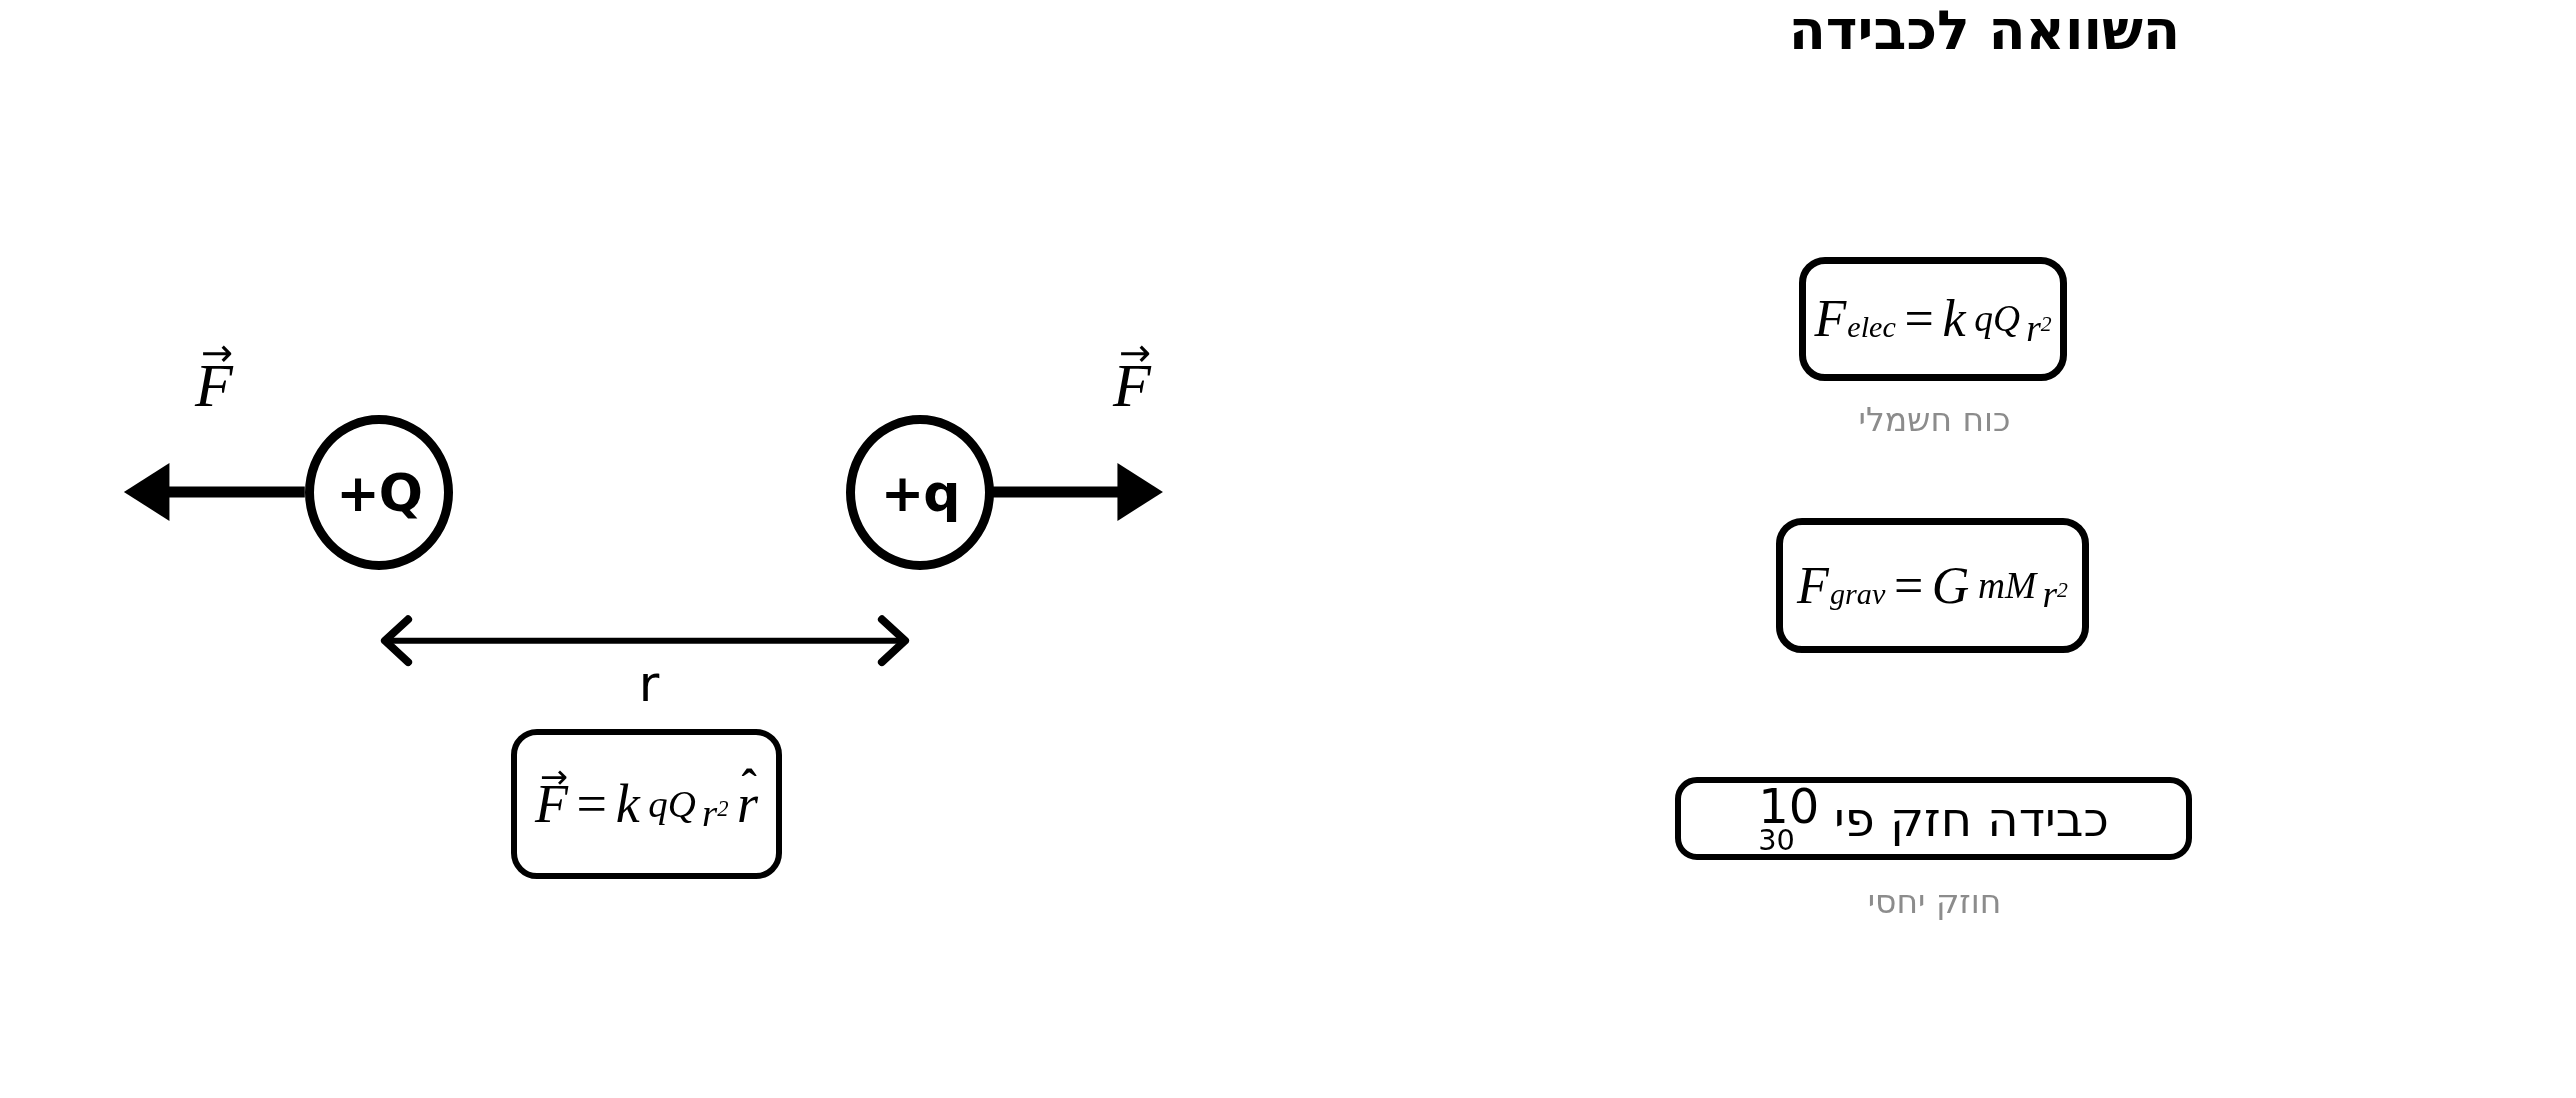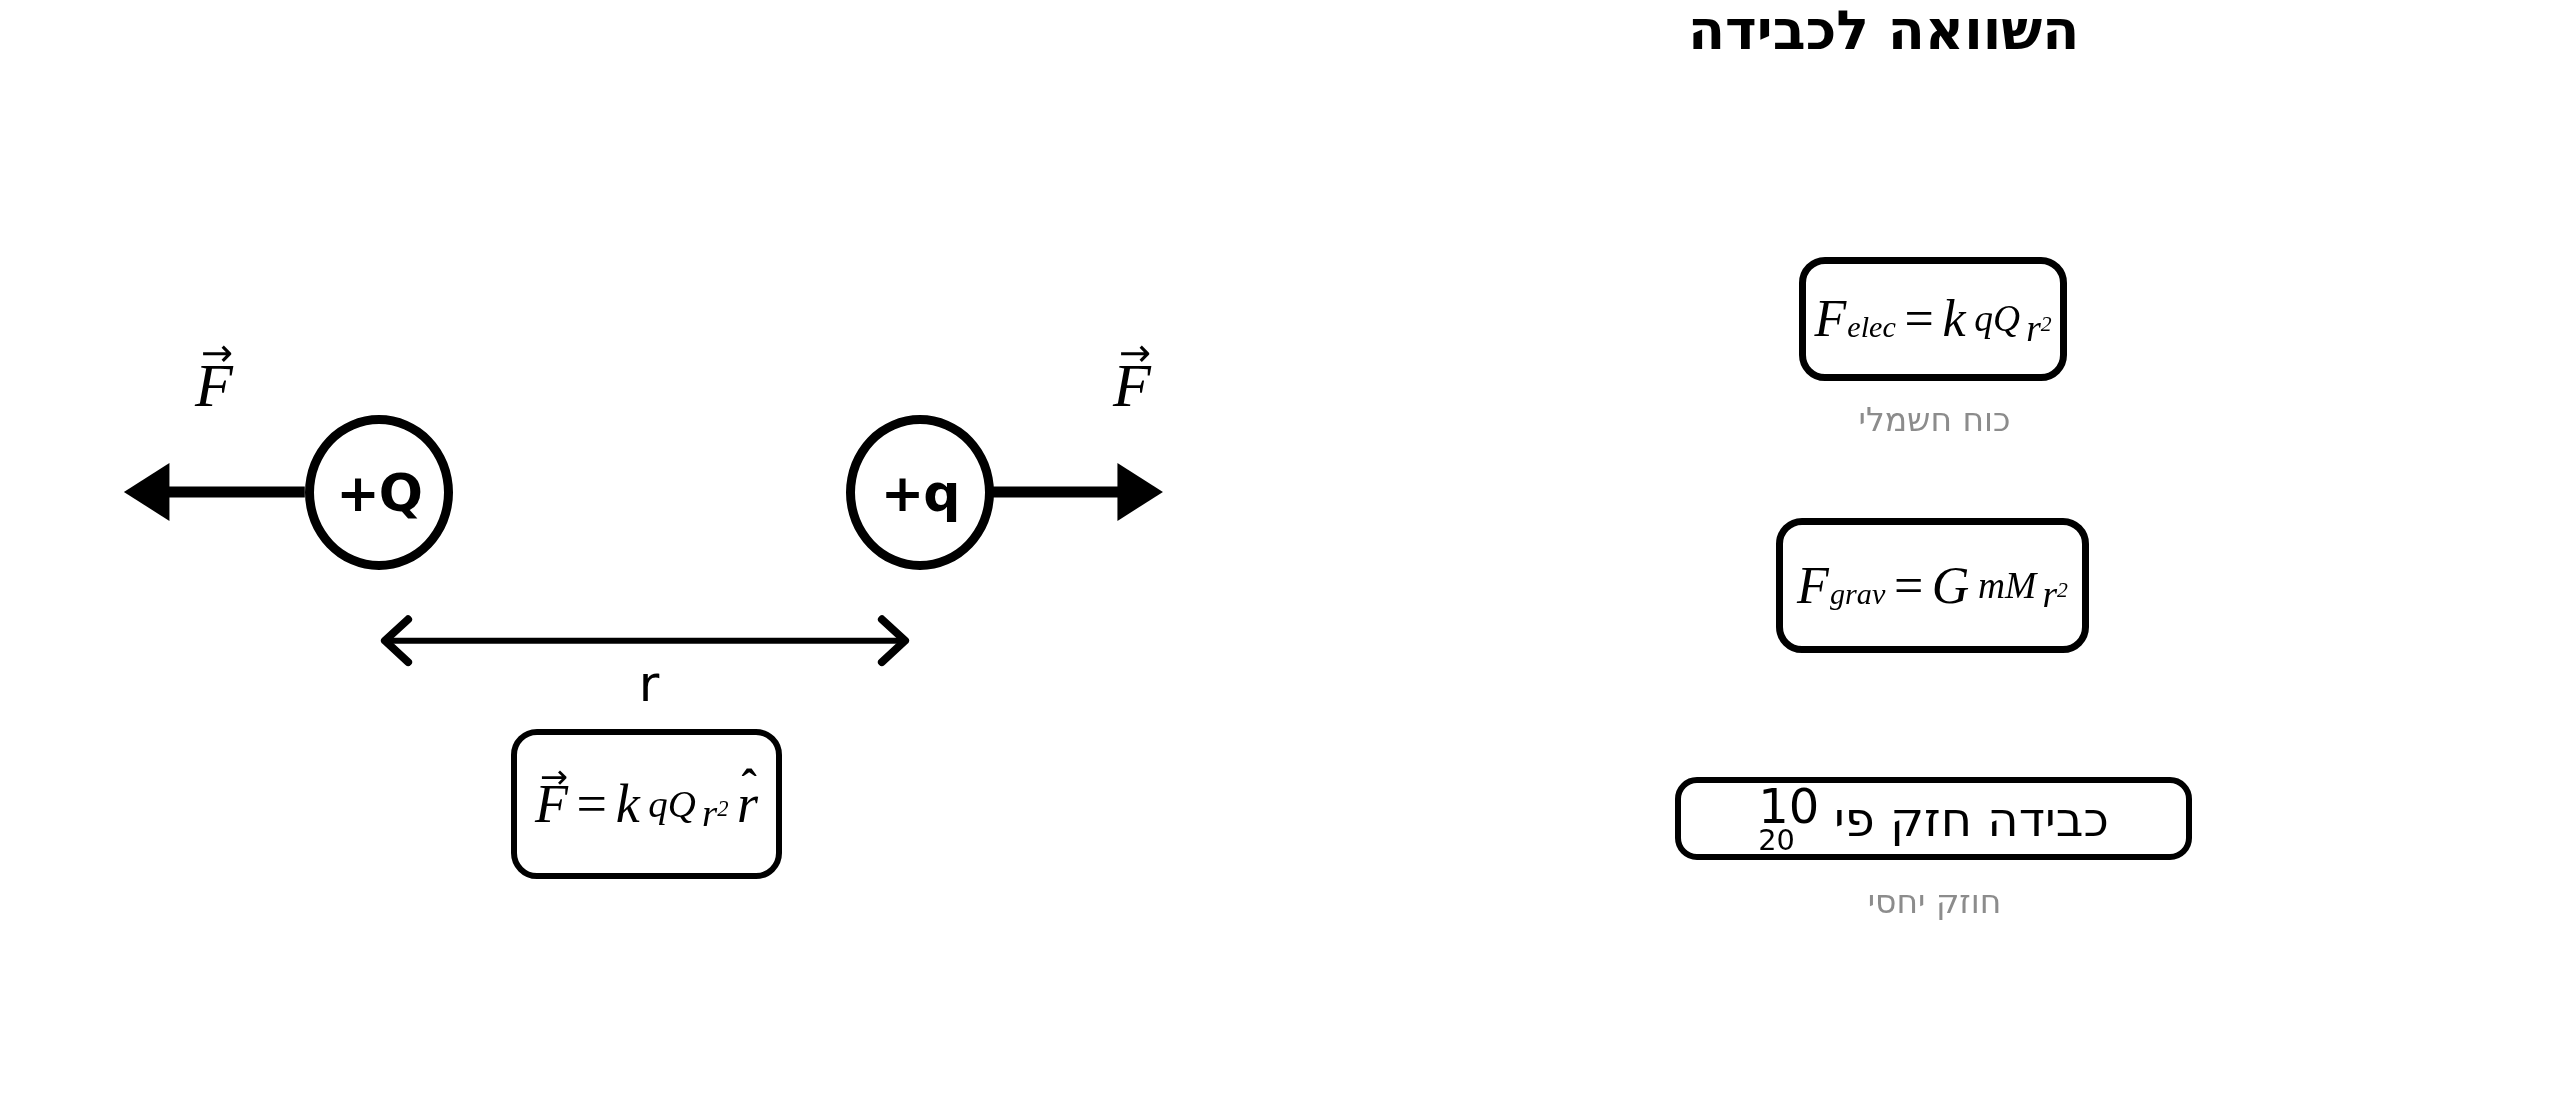--- a/index.html
+++ b/index.html
@@ -3,21 +3,21 @@
 <meta charset="utf-8">
 <style>
   html,body{margin:0;padding:0;background:#ffffff;}
   .canvas{
     position:relative;width:2576px;height:1099px;background:#ffffff;overflow:hidden;
     font-family:"DejaVu Sans","Liberation Sans",sans-serif;color:#000;
   }
   .abs{position:absolute;}
   
   .title{position:absolute;font-weight:bold;font-size:54px;line-height:1.15;
-         text-align:left;direction:rtl;color:#000;}
+         text-align:right;direction:rtl;color:#000;}
   
   .caption{position:absolute;width:431px;text-align:center;font-size:33px;
            line-height:1.1;color:#8c8c8c;direction:rtl;}
   
   .charge{position:absolute;box-sizing:border-box;width:148px;height:155px;
           border:9.2px solid #000;border-radius:50%;background:#fff;
           display:flex;align-items:center;justify-content:center;}
   .charge-label{font-weight:bold;font-size:52px;letter-spacing:-1.2px;}
   
   .f-label{position:absolute;width:86px;text-align:center;
@@ -133,20 +133,20 @@
         <span class="den"><span>r</span><span class="exp">2</span></span>
       </span>
     </div>
   </div>
 
   <div class="fbox" style="left:1675px;top:777px;width:517px;height:83px;border-width:6.2px;border-radius:22px;">
     <div class="strength-line">
       <span>כבידה חזק פי</span>
       <span class="pow">
           <span>10</span>
-          <span class="pow-exp">20</span>
+          <span class="pow-exp">30</span>
         </span>
     </div>
   </div>
   <div class="caption" style="left:1719px;top:884px;">חוזק יחסי</div>
 
 </div>
 
 
 </body></html>

